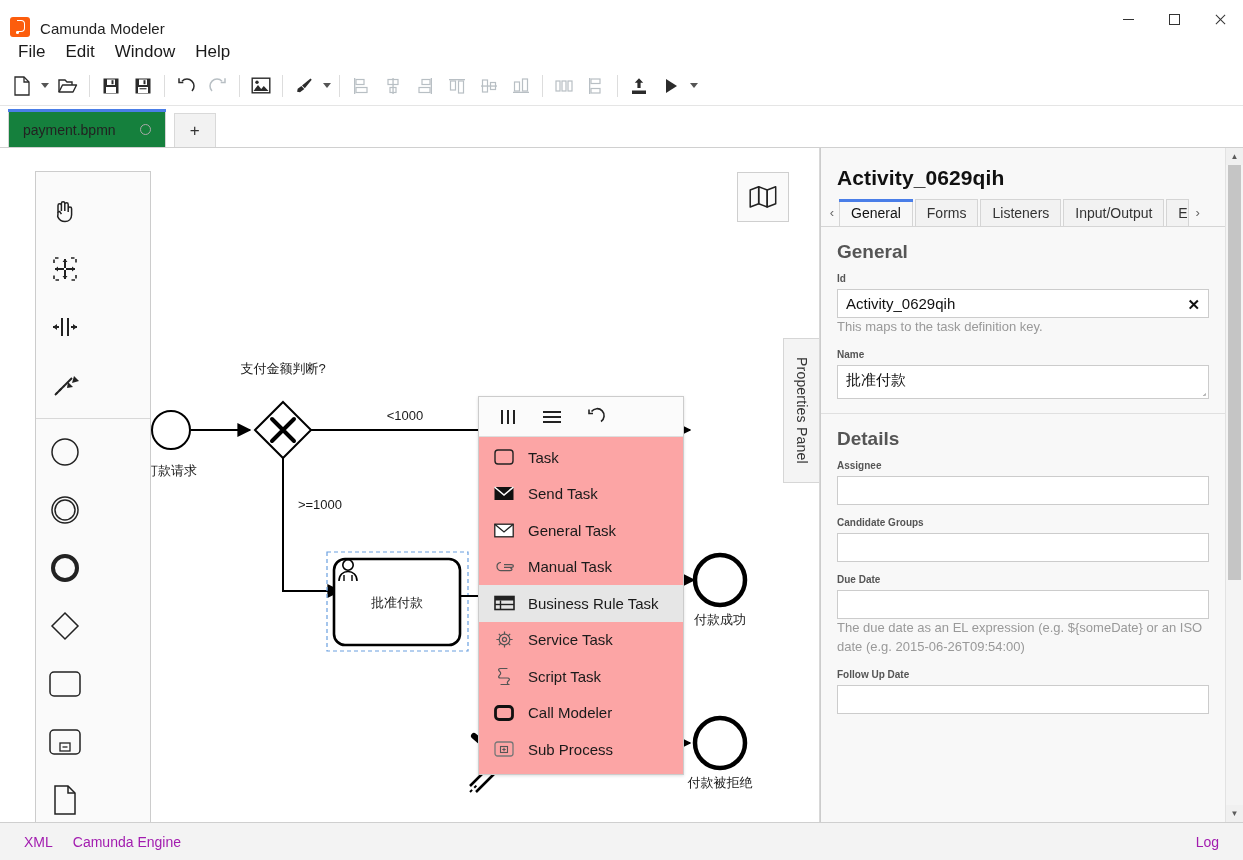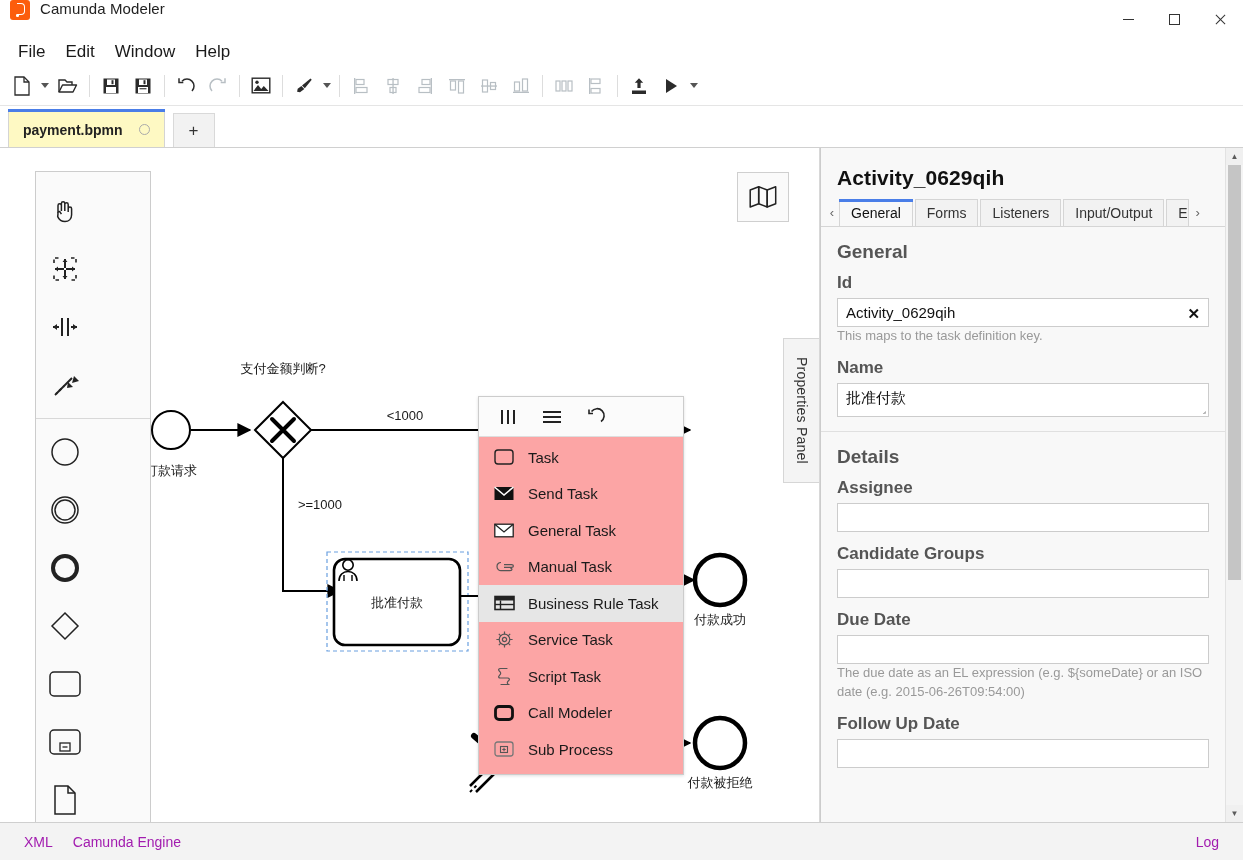--- a/index.html
+++ b/index.html
@@ -7,21 +7,21 @@
   body {
     font-family: "Liberation Sans", sans-serif;
     background: #ffffff;
     color: #333;
     -webkit-font-smoothing: antialiased;
   }
   .app { width: 1243px; height: 860px; display: flex; flex-direction: column; position: relative; background:#fff; }
 
   
   .titlebar {
-    height: 38px; flex: 0 0 38px; display: flex; align-items: flex-start;
+    height: 38px; flex: 0 0 38px; display: flex; align-items: flex-end;
     background: #ffffff; border-bottom: 1px solid #fff; position: relative;
   }
   .app-icon {
     width: 20px; height: 20px; margin-left: 10px; margin-right: 10px;
     background: #fc5d0d; border-radius: 3px; position: relative; flex: 0 0 20px;
   }
   .app-icon::before {
     content: ""; position: absolute; left: 7px; top: 3px;
     width: 7px; height: 10px; border: 1.6px solid #fff; border-left: none;
     border-radius: 0 4px 4px 0;
@@ -69,23 +69,23 @@
     border-top: 5px solid currentColor;
   }
   .tb-sep { width: 1px; height: 22px; background: #dddddd; margin: 0 5px; }
 
   
   .tabbar {
     height: 42px; flex: 0 0 42px; display: flex; align-items: flex-end;
     background: #fff; padding-left: 8px; border-bottom: 1px solid #d0d0d0;
   }
   .tab {
-    height: 36px; display: flex; align-items: center; gap: 16px;
-    padding: 0 14px; background: #fef9c3; border: 1px solid #d4d4d4; border-bottom: none;
-    position: relative; font-size: 14px; color: #222; font-weight: bold;
+    height: 36px; display: flex; align-items: center; gap: 24px;
+    padding: 0 14px; background: #15803d; border: 1px solid #d4d4d4; border-bottom: none;
+    position: relative; font-size: 14px; color: #222;
   }
   .tab.active::before {
     content: ""; position: absolute; left: -1px; right: -1px; top: -3px; height: 3px; background: #4a7ee8;
   }
   .tab-dot { width: 11px; height: 11px; border: 1px solid #aaa; border-radius: 50%; }
   .tab-add {
     width: 42px; height: 34px; margin-left: 8px; display: flex; align-items: center; justify-content: center;
     background: #f2f2f2; border: 1px solid #d9d9d9; border-bottom: none; font-size: 17px; color: #333;
   }
 
@@ -168,21 +168,21 @@
   }
   .pt-tab.active { background: #f8f8f8; color: #111; }
   .pt-tab.active::before {
     content: ""; position: absolute; left: -1px; right: -1px; top: -1px; height: 3px; background: #4a7ee8;
   }
   .pt-tab.clipped { overflow: hidden; max-width: 24px; padding-right: 0; }
 
   .props-scroll { padding: 0 16px 10px 16px; }
   .sec-title { font-size: 19px; font-weight: bold; color: #555; margin: 14px 0 10px 0; }
   .sec-divider { height: 1px; background: #e0e0e0; margin: 14px -16px 0 -16px; }
-  .field-label { font-size: 17px; font-weight: bold; color: #555; margin-bottom: 5px; }
+  .field-label { font-size: 10px; font-weight: bold; color: #555; margin-bottom: 5px; }
   .field-box {
     width: 100%; height: 29px; background: #fff; border: 1px solid #cccccc;
     display: flex; align-items: center; padding: 0 8px; font-size: 15px; color: #111; position: relative;
   }
   .field-box.tall { height: 34px; align-items: flex-start; padding-top: 5px; }
   .field-clear {
     position: absolute; right: 8px; top: 50%; transform: translateY(-50%);
     font-size: 15px; font-weight: bold; color: #111; line-height: 1;
   }
   .resize-grip {

